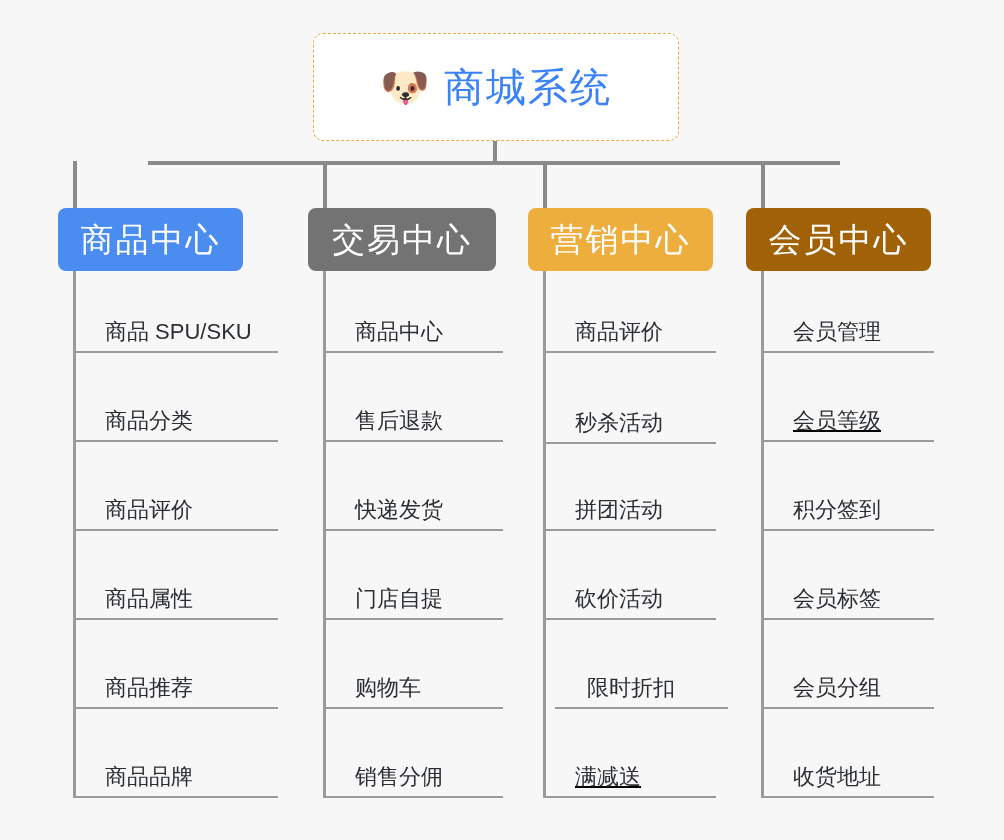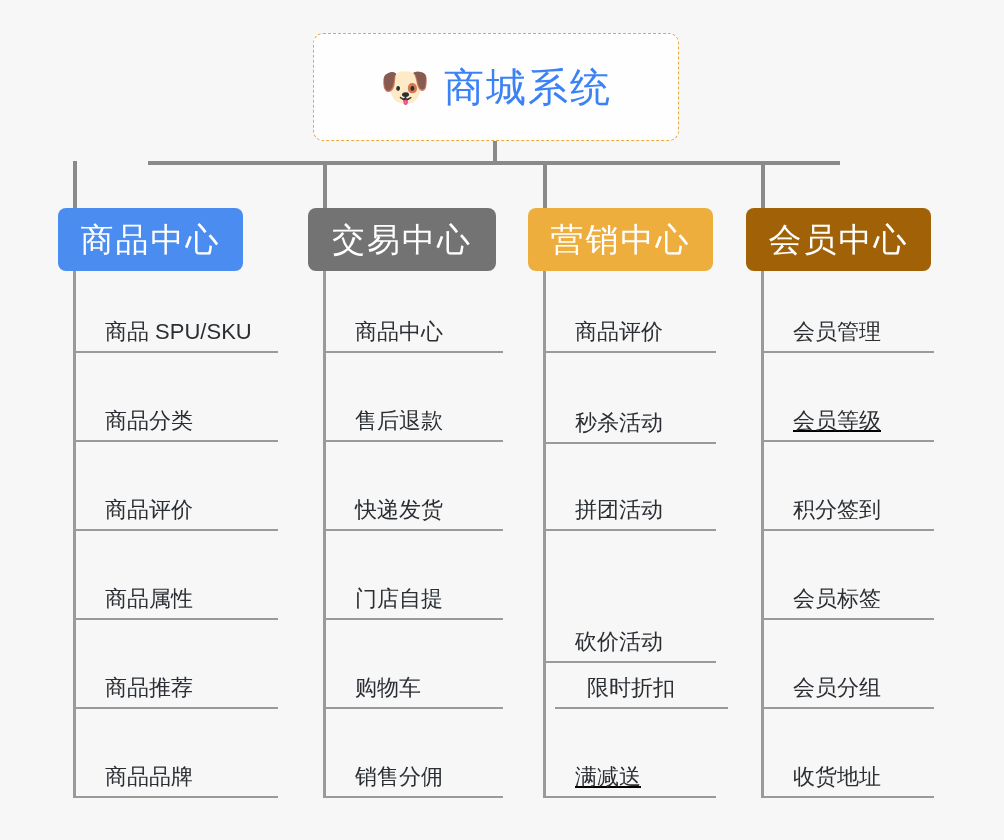--- a/index.html
+++ b/index.html
@@ -185,21 +185,21 @@
       <div class="col-spine" style="left: 543px; height: 527px;"></div>
       <div class="item" style="left: 543px; top: 264px; width: 173px;">
         <span class="item-label">商品评价</span>
       </div>
       <div class="item" style="left: 543px; top: 355px; width: 173px;">
         <span class="item-label">秒杀活动</span>
       </div>
       <div class="item" style="left: 543px; top: 442px; width: 173px;">
         <span class="item-label">拼团活动</span>
       </div>
-      <div class="item" style="left: 543px; top: 531px; width: 173px; margin-top: 43px;">
+      <div class="item" style="left: 543px; top: 531px; width: 173px;">
         <span class="item-label">砍价活动</span>
       </div>
       <div class="item" style="left: 543px; top: 620px; width: 173px; margin-left: 12px;">
         <span class="item-label">限时折扣</span>
       </div>
       <div class="item" style="left: 543px; top: 709px; width: 173px; text-decoration: underline;">
         <span class="item-label">满减送</span>
       </div>
       <div class="cat-box" style="left: 746px; width: 185px; background: #a16207;">
         <span class="cat-label">会员中心</span>

